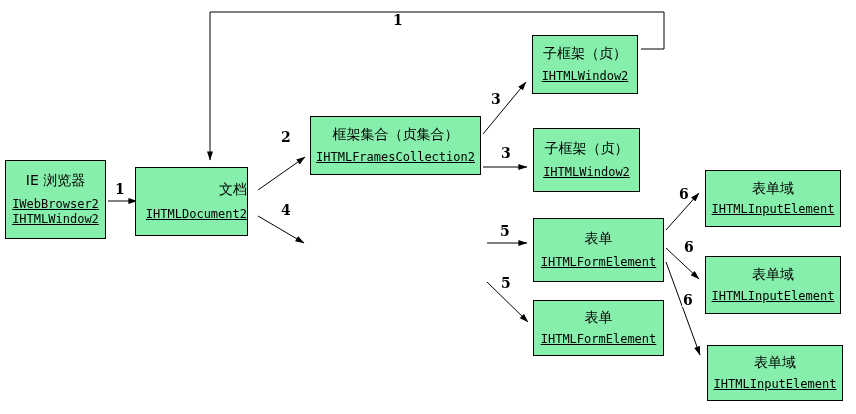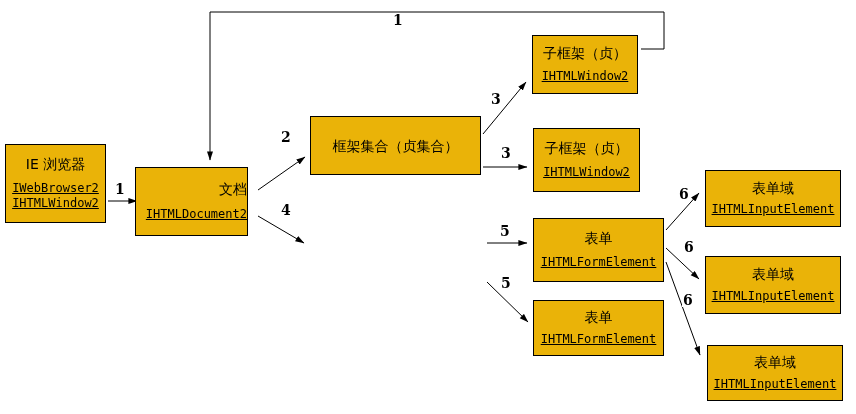--- a/index.html
+++ b/index.html
@@ -13,21 +13,21 @@
     color: #000;
   }
   svg.wires {
     position: absolute;
     left: 0; top: 0;
     width: 856px; height: 414px;
   }
   .node {
     position: absolute;
     border: 1px solid #000;
-    background: #eab308;
+    background: #86efac;
     display: flex;
     flex-direction: column;
     align-items: center;
     justify-content: space-evenly;
     text-align: center;
     box-sizing: border-box;
     padding: 2px 0;
   }
   .node .title {
     font-size: 14px;
@@ -44,21 +44,21 @@
   .edge-label {
     position: absolute;
     font-family: "DejaVu Serif", "Liberation Serif", serif;
     font-weight: bold;
     font-size: 14px;
     line-height: 14px;
     background: #fff;
     padding: 0 1px;
   }
   
-  #node-ie          { left: 5px;   top: 144px; width: 101px; height: 79px; }
+  #node-ie          { left: 5px;   top: 160px; width: 101px; height: 79px; }
   #node-document    { left: 135px; top: 167px; width: 113px; height: 69px; align-items: flex-end; }
   #node-frames      { left: 310px; top: 116px; width: 171px; height: 59px; }
   #node-subframe-top{ left: 532px; top: 35px;  width: 106px; height: 59px; }
   #node-subframe-mid{ left: 533px; top: 128px; width: 107px; height: 64px; }
   #node-forms       { left: 308px; top: 234px; width: 177px; height: 57px; }
   #node-form1       { left: 533px; top: 218px; width: 131px; height: 64px; }
   #node-form2       { left: 533px; top: 300px; width: 131px; height: 56px; }
   #node-field1      { left: 705px; top: 170px; width: 136px; height: 57px; }
   #node-field2      { left: 705px; top: 256px; width: 136px; height: 58px; }
   #node-field3      { left: 707px; top: 345px; width: 136px; height: 56px; }
@@ -109,20 +109,21 @@
     </div>
   </div>
 
   <div class="node" id="node-document">
     <span class="title">文档</span>
     <span class="code">IHTMLDocument2</span>
   </div>
 
   <div class="node" id="node-frames">
     <span class="title">框架集合（贞集合）</span>
+    <span class="code">IHTMLFramesCollection2</span>
   </div>
 
   <div class="node" id="node-subframe-top">
     <span class="title">子框架（贞）</span>
     <span class="code">IHTMLWindow2</span>
   </div>
 
   <div class="node" id="node-subframe-mid">
     <span class="title">子框架（贞）</span>
     <span class="code">IHTMLWindow2</span>

